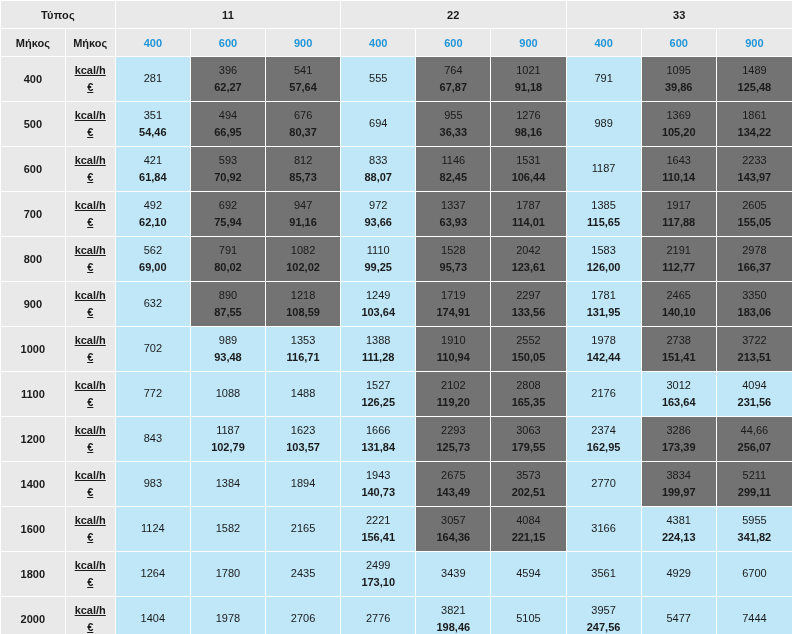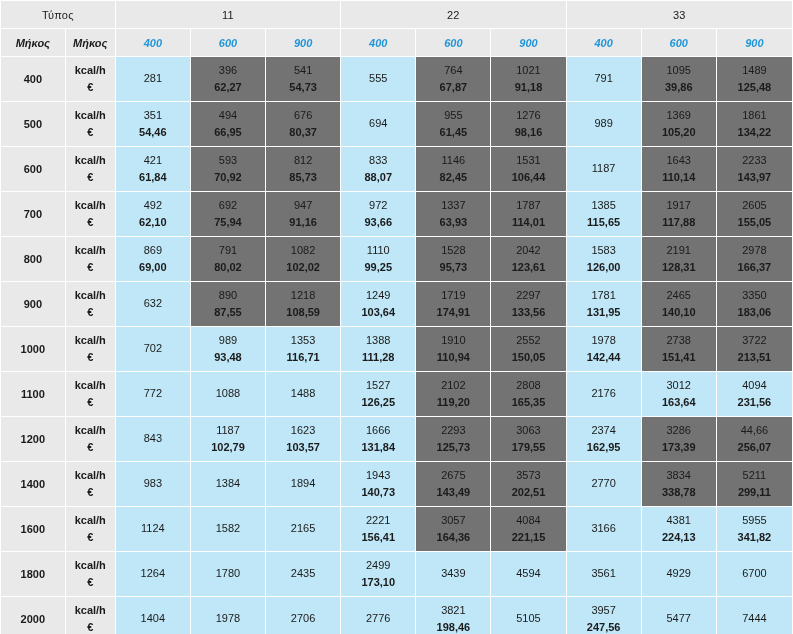--- a/index.html
+++ b/index.html
@@ -24,59 +24,58 @@
     margin:0;
     text-align:center;
     vertical-align:middle;
     font-size:11px;
     color:#1b1b1b;
   }
   
   .hdr-type{
     background:#e9e9e9;
     color:#2196d8;
-    font-weight:normal;
+    font-weight:bold;
     font-size:14px;
     height:27px;
     letter-spacing:0.2px;
   }
   .hdr-sub{
     background:#e9e9e9;
     color:#1b1b1b;
     font-weight:bold;
     font-size:11.5px;
     height:27px;
-    font-style:italic;
   }
   .hdr-sub.blue{
     color:#2196d8;
   }
   .corner-a{
     background:#e9e9e9;
     color:#2196d8;
-    font-weight:normal;
+    font-weight:bold;
     font-size:14px;
   }
   
   .rowlabel{
     background:#e9e9e9;
     font-weight:bold;
     font-size:12px;
     width:62px;
   }
   .unit{
     background:#e9e9e9;
     color:#2196d8;
     font-weight:bold;
     font-size:9.5px;
     width:48px;
     line-height:1.55;
     padding:2px 0;
   }
-  .unit span{display:block;}
+  .unit span{display:block;text-decoration:underline;}
   .cell{
     height:44px;
     line-height:1.55;
     padding:2px 0;
   }
   .cell .k{display:block;font-weight:normal;font-size:11px;}
   .cell .p{display:block;font-weight:bold;font-size:11px;}
   .c-blue{background:#bfe7f7;}
   .c-white{background:#737373;}
 </style>
@@ -129,21 +128,21 @@
           <td class="cell c-blue">
             <span class="k">281</span>
             <span class="p"></span>
           </td>
           <td class="cell c-white">
             <span class="k">396</span>
             <span class="p">62,27</span>
           </td>
           <td class="cell c-white">
             <span class="k">541</span>
-            <span class="p">54,73</span>
+            <span class="p">57,64</span>
           </td>
           <td class="cell c-blue">
             <span class="k">555</span>
             <span class="p"></span>
           </td>
           <td class="cell c-white">
             <span class="k">764</span>
             <span class="p">67,87</span>
           </td>
           <td class="cell c-white">
@@ -180,21 +179,21 @@
           <td class="cell c-white">
             <span class="k">676</span>
             <span class="p">80,37</span>
           </td>
           <td class="cell c-blue">
             <span class="k">694</span>
             <span class="p"></span>
           </td>
           <td class="cell c-white">
             <span class="k">955</span>
-            <span class="p">61,45</span>
+            <span class="p">36,33</span>
           </td>
           <td class="cell c-white">
             <span class="k">1276</span>
             <span class="p">98,16</span>
           </td>
           <td class="cell c-blue">
             <span class="k">989</span>
             <span class="p"></span>
           </td>
           <td class="cell c-white">
@@ -292,21 +291,21 @@
             <span class="p">155,05</span>
           </td>
         </tr>
         <tr>
           <td class="rowlabel">800</td>
           <td class="unit">
             <span>kcal/h</span>
             <span>€</span>
           </td>
           <td class="cell c-blue">
-            <span class="k">869</span>
+            <span class="k">562</span>
             <span class="p">69,00</span>
           </td>
           <td class="cell c-white">
             <span class="k">791</span>
             <span class="p">80,02</span>
           </td>
           <td class="cell c-white">
             <span class="k">1082</span>
             <span class="p">102,02</span>
           </td>
@@ -321,21 +320,21 @@
           <td class="cell c-white">
             <span class="k">2042</span>
             <span class="p">123,61</span>
           </td>
           <td class="cell c-blue">
             <span class="k">1583</span>
             <span class="p">126,00</span>
           </td>
           <td class="cell c-white">
             <span class="k">2191</span>
-            <span class="p">128,31</span>
+            <span class="p">112,77</span>
           </td>
           <td class="cell c-white">
             <span class="k">2978</span>
             <span class="p">166,37</span>
           </td>
         </tr>
         <tr>
           <td class="rowlabel">900</td>
           <td class="unit">
             <span>kcal/h</span>
@@ -536,21 +535,21 @@
           <td class="cell c-white">
             <span class="k">3573</span>
             <span class="p">202,51</span>
           </td>
           <td class="cell c-blue">
             <span class="k">2770</span>
             <span class="p"></span>
           </td>
           <td class="cell c-white">
             <span class="k">3834</span>
-            <span class="p">338,78</span>
+            <span class="p">199,97</span>
           </td>
           <td class="cell c-white">
             <span class="k">5211</span>
             <span class="p">299,11</span>
           </td>
         </tr>
         <tr>
           <td class="rowlabel">1600</td>
           <td class="unit">
             <span>kcal/h</span>

